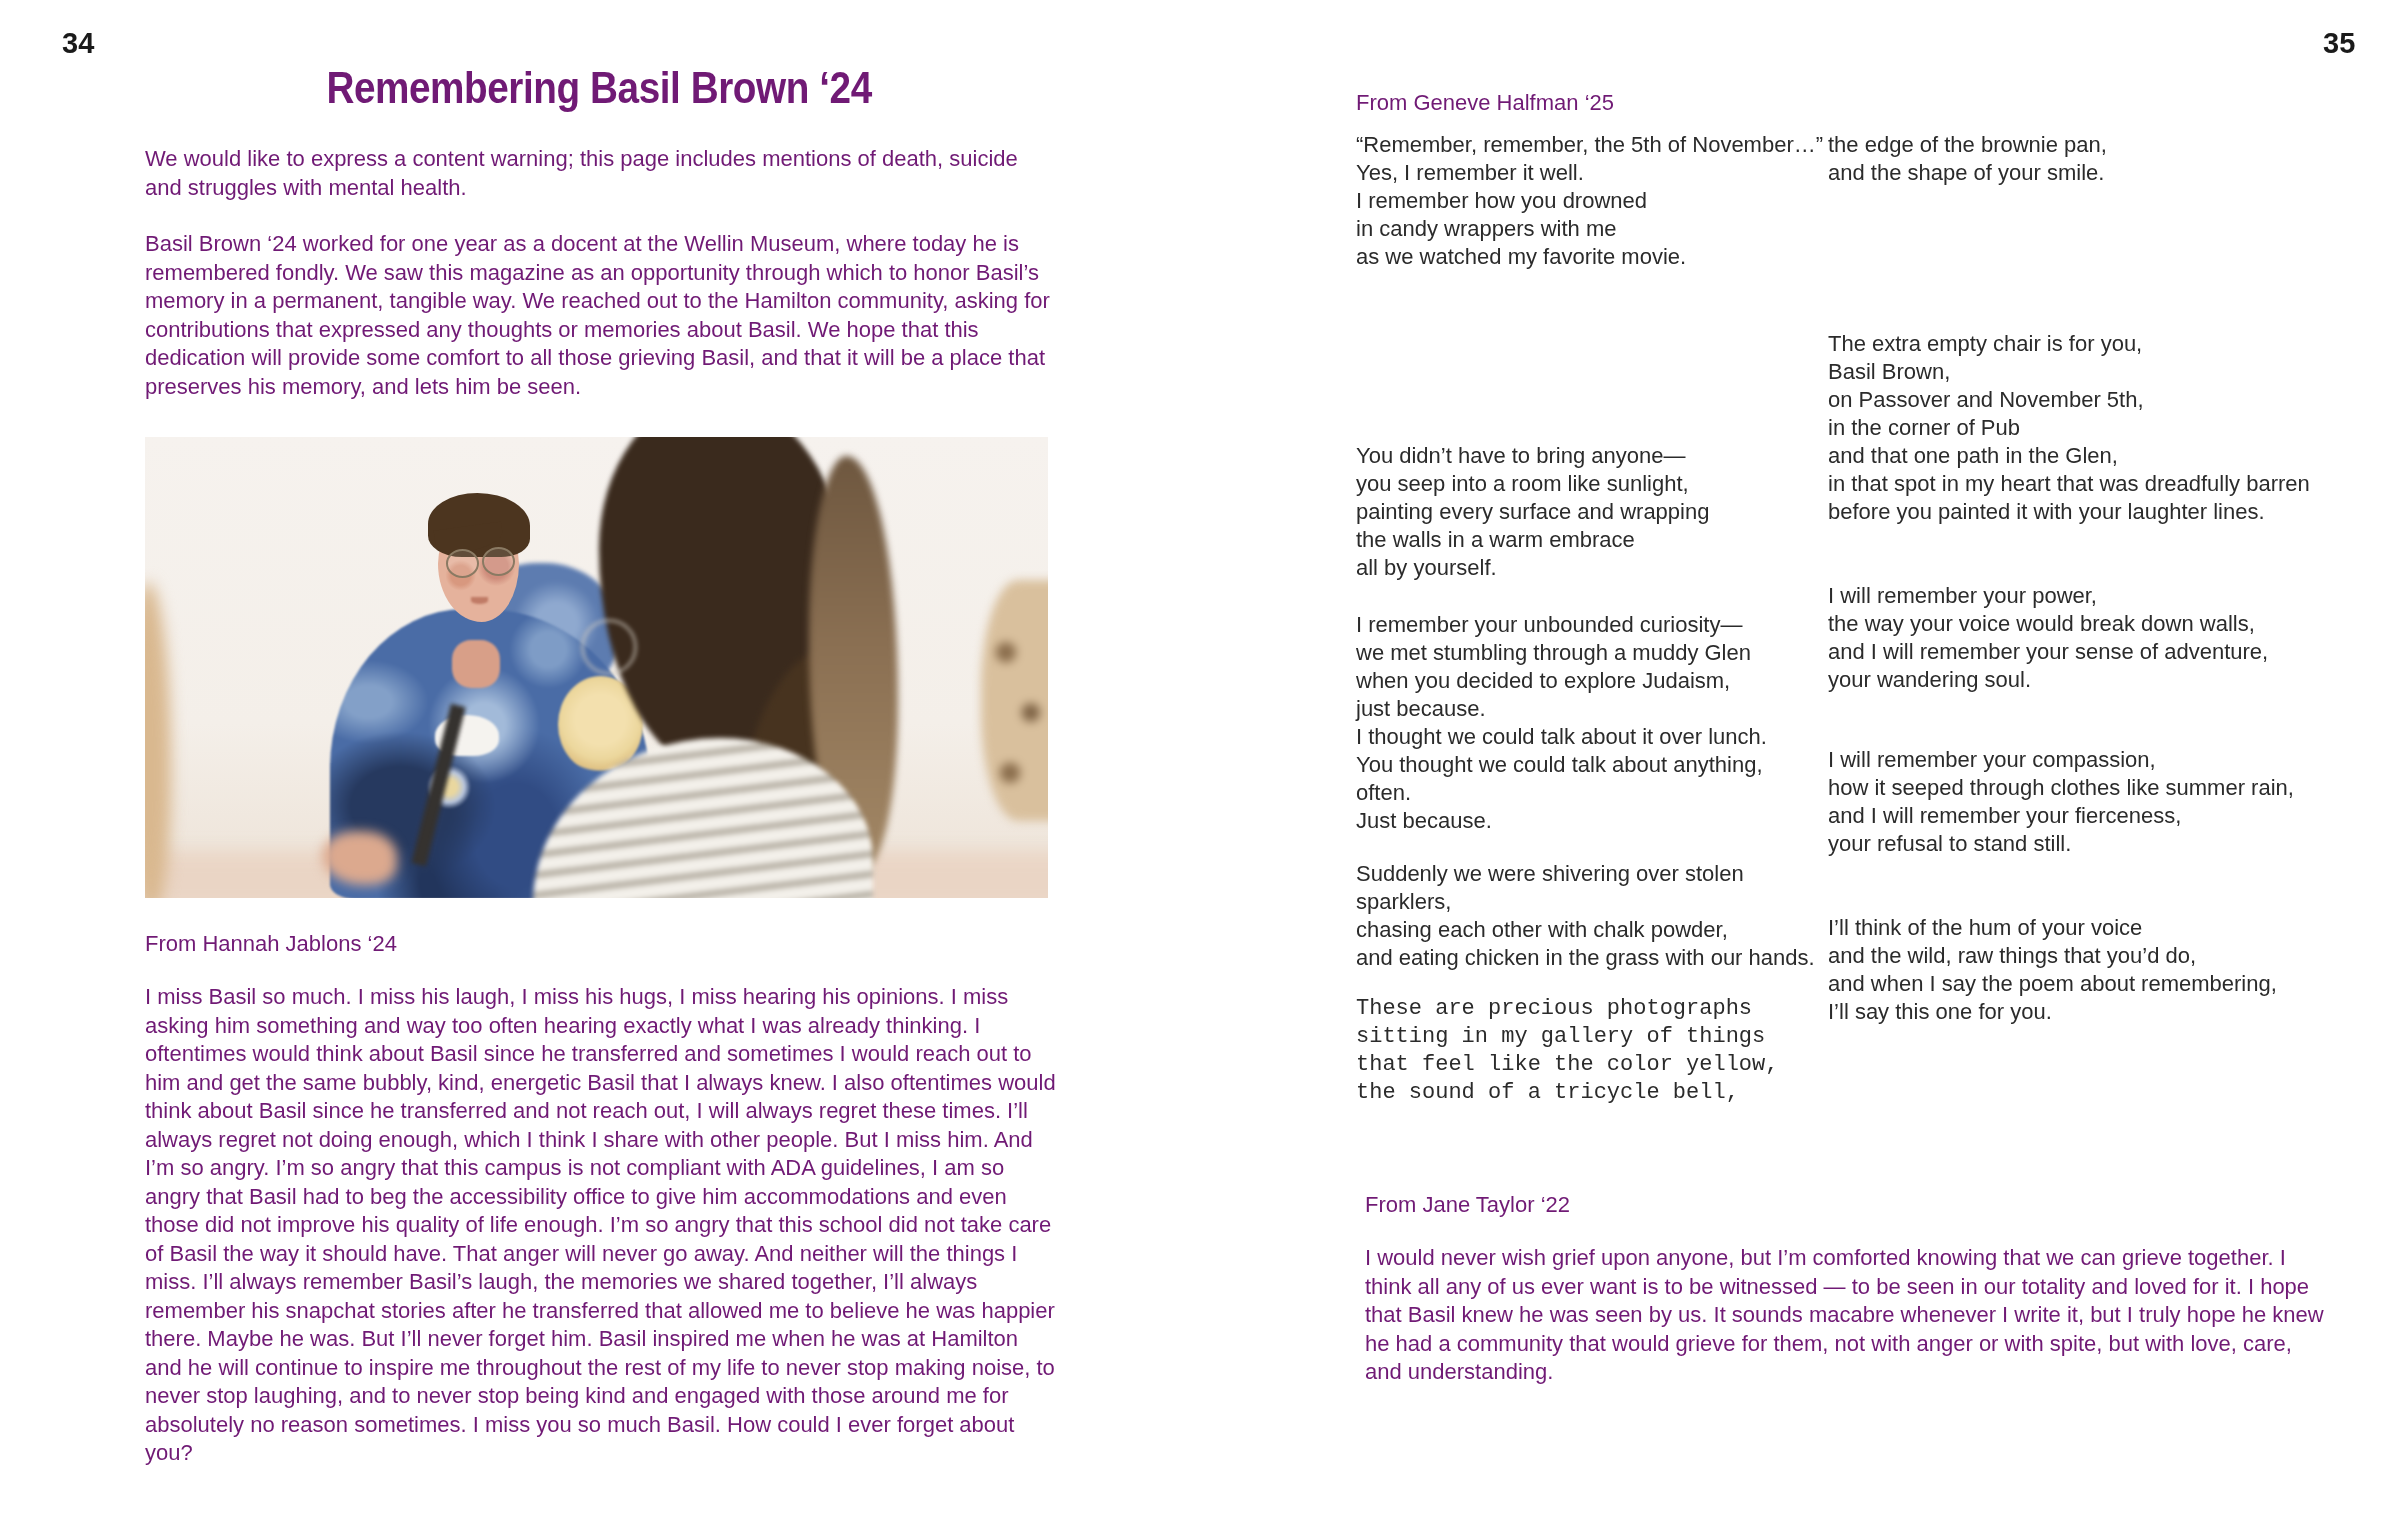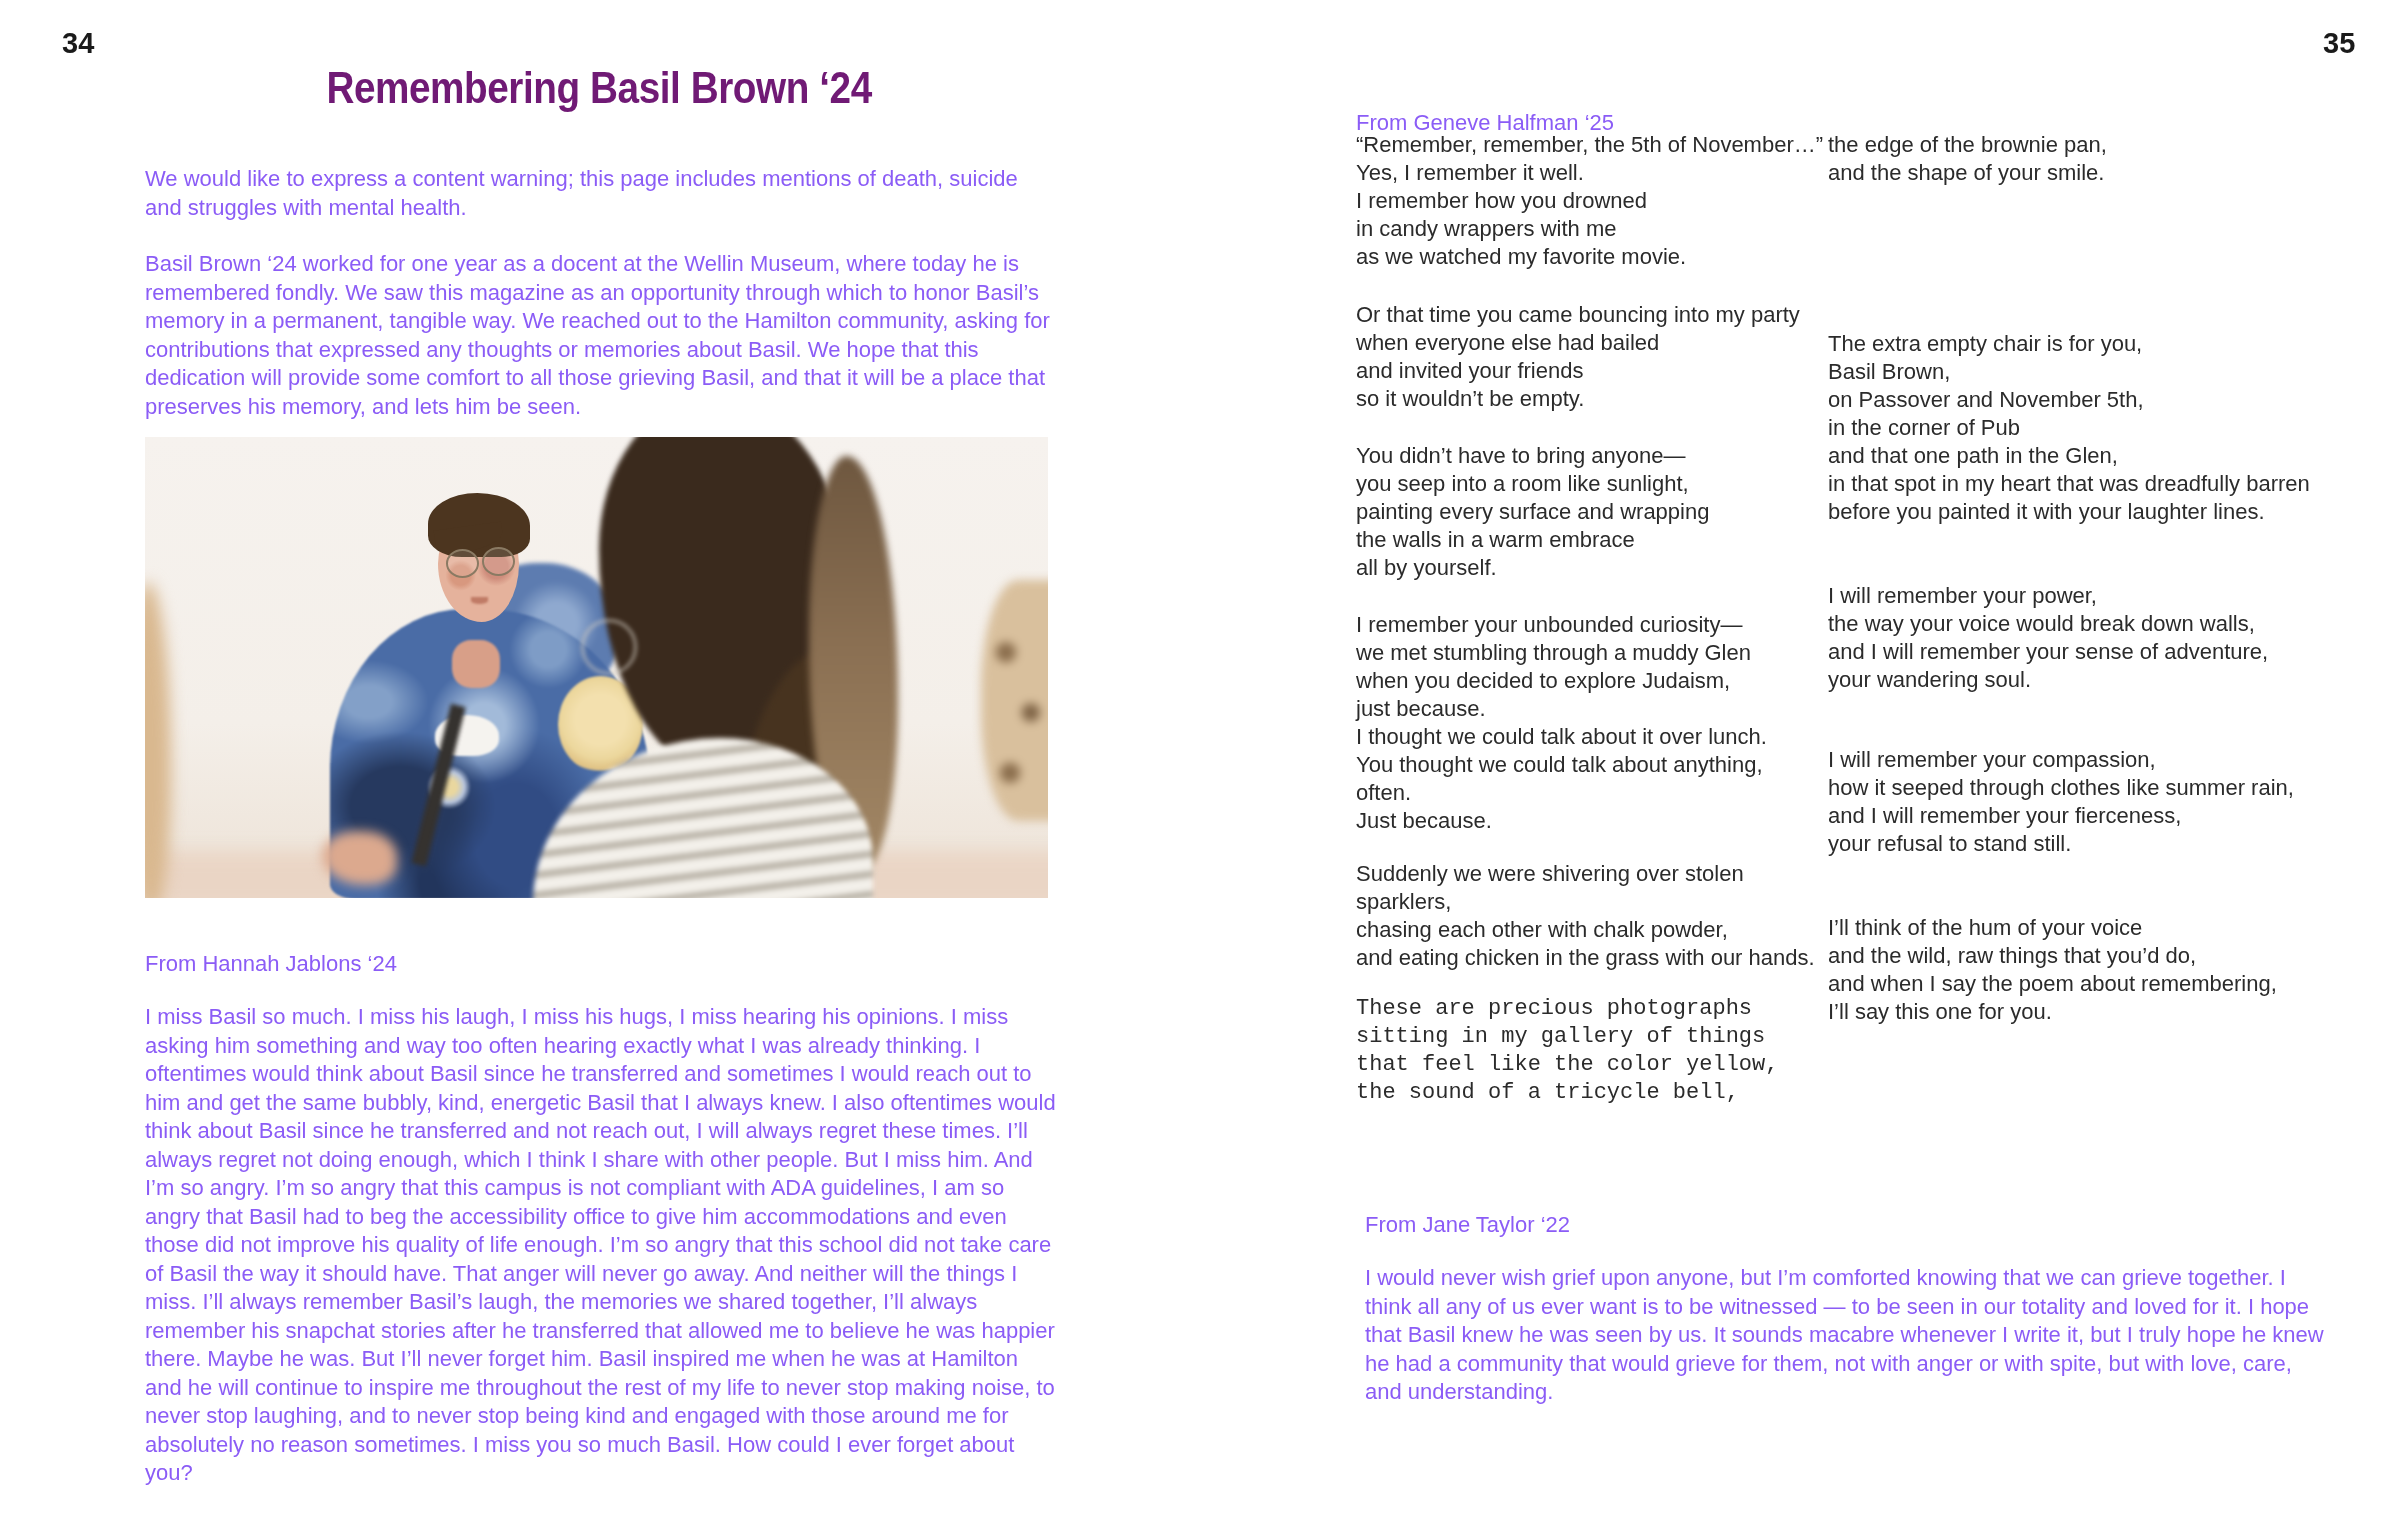--- a/index.html
+++ b/index.html
@@ -14,21 +14,21 @@
     font-size:29px; font-weight:700; color:#1a1a1a;text-align:center;
   }
   .title {
     position:absolute; left:145px; top:62px; width:908px;
     text-align:center; font-size:45px; font-weight:700; color:#701a75;
     letter-spacing:-0.5px;
   }
   .title span { display:inline-block; transform:scaleX(0.86); transform-origin:center; white-space:nowrap; }
   .body-text {
     position:absolute;
-    font-size:22px; line-height:28.5px; color:#8b5cf6;margin-top:20px;
+    font-size:22px; line-height:28.5px; color:#701a75;
   }
   .heading-line { font-size:22px; }
   .stanza {
     position:absolute;
     font-size:22px; line-height:28px; color:#2b2b2b;
     white-space:pre-line;
   }
   
   .photo {
     position:absolute; left:145px; top:437px; width:903px; height:461px;
@@ -128,24 +128,20 @@
 
   <div class="pagenum" style="left:2323px;">35</div>
 
   <div class="body-text heading-line" style="left:1356px; top:89px;">From Geneve Halfman ‘25</div>
 
   <div class="stanza" style="left:1356px; top:131px;">“Remember, remember, the 5th of November…”
 Yes, I remember it well.
 I remember how you drowned
 in candy wrappers with me
 as we watched my favorite movie.</div>
-  <div class="stanza" style="left:1356px; top:301px;">Or that time you came bouncing into my party
-when everyone else had bailed
-and invited your friends
-so it wouldn’t be empty.</div>
   <div class="stanza" style="left:1356px; top:442px;">You didn’t have to bring anyone—
 you seep into a room like sunlight,
 painting every surface and wrapping
 the walls in a warm embrace
 all by yourself.</div>
   <div class="stanza" style="left:1356px; top:611px;">I remember your unbounded curiosity—
 we met stumbling through a muddy Glen
 when you decided to explore Judaism,
 just because.
 I thought we could talk about it over lunch.

